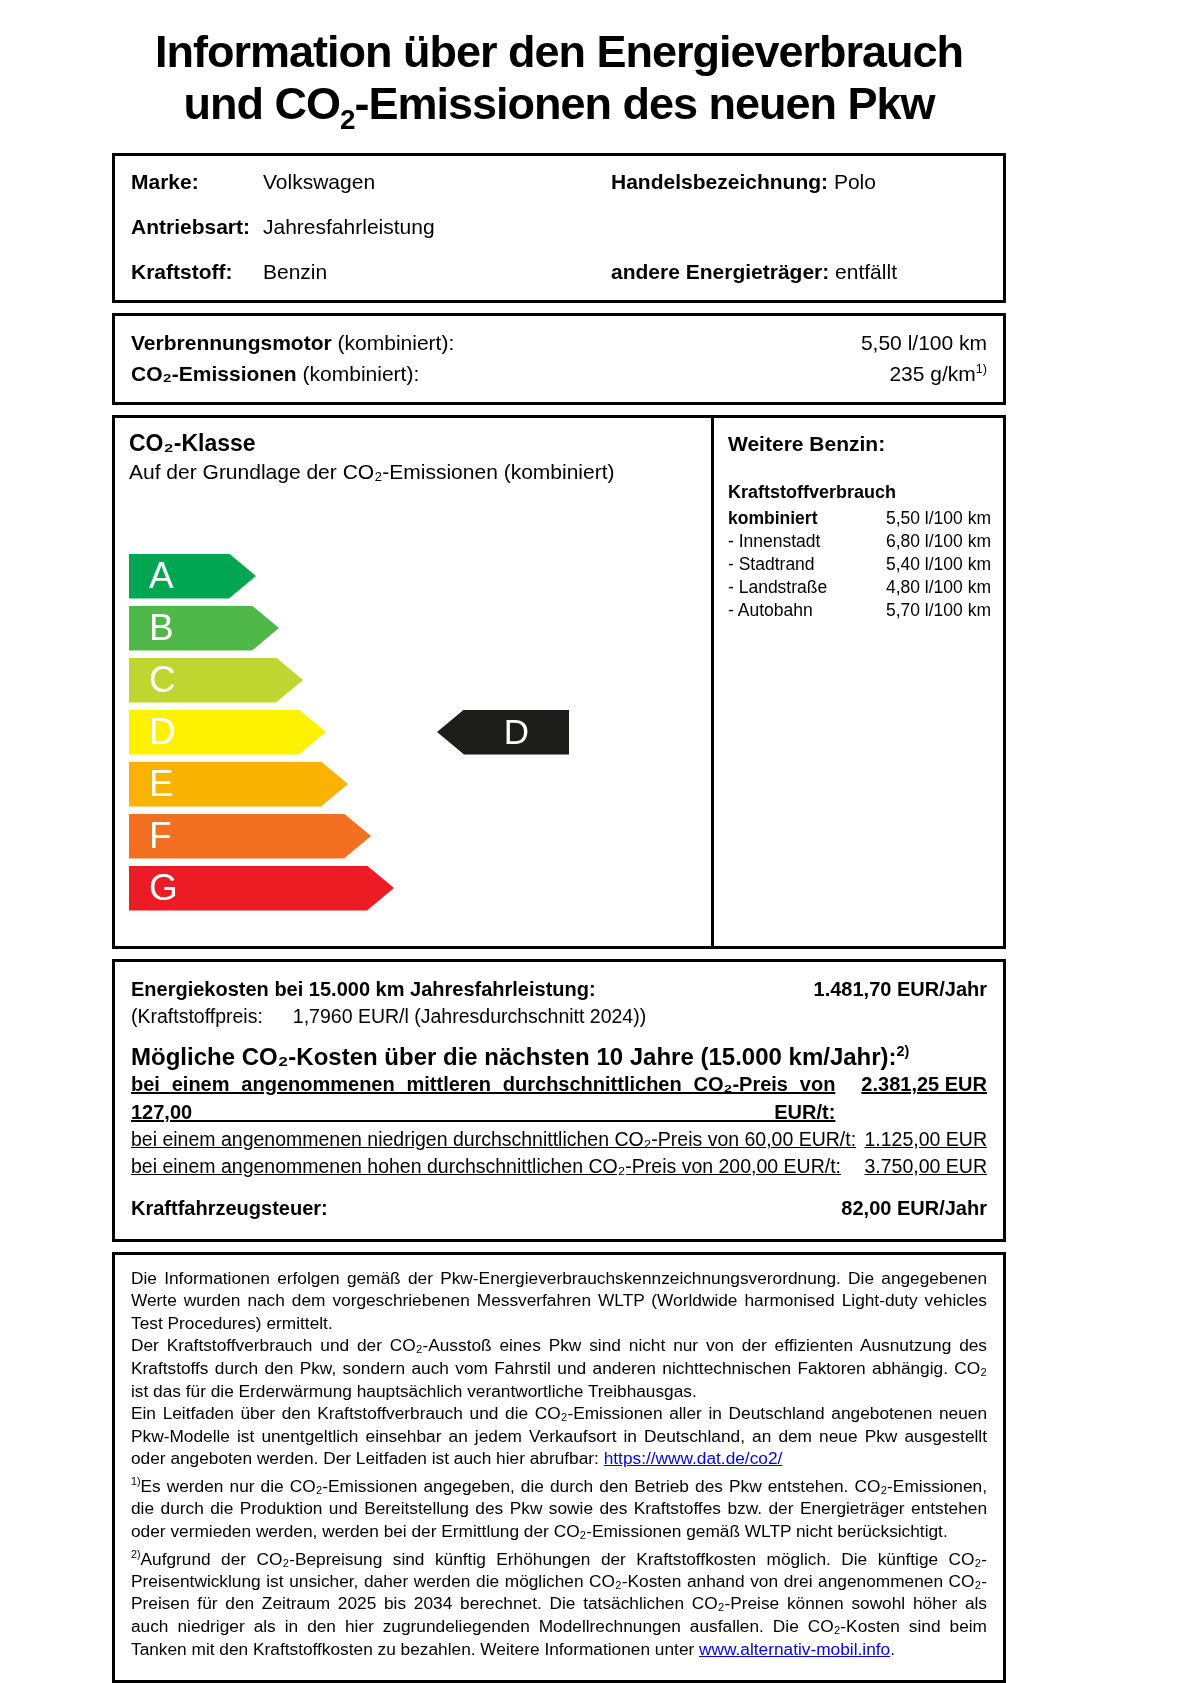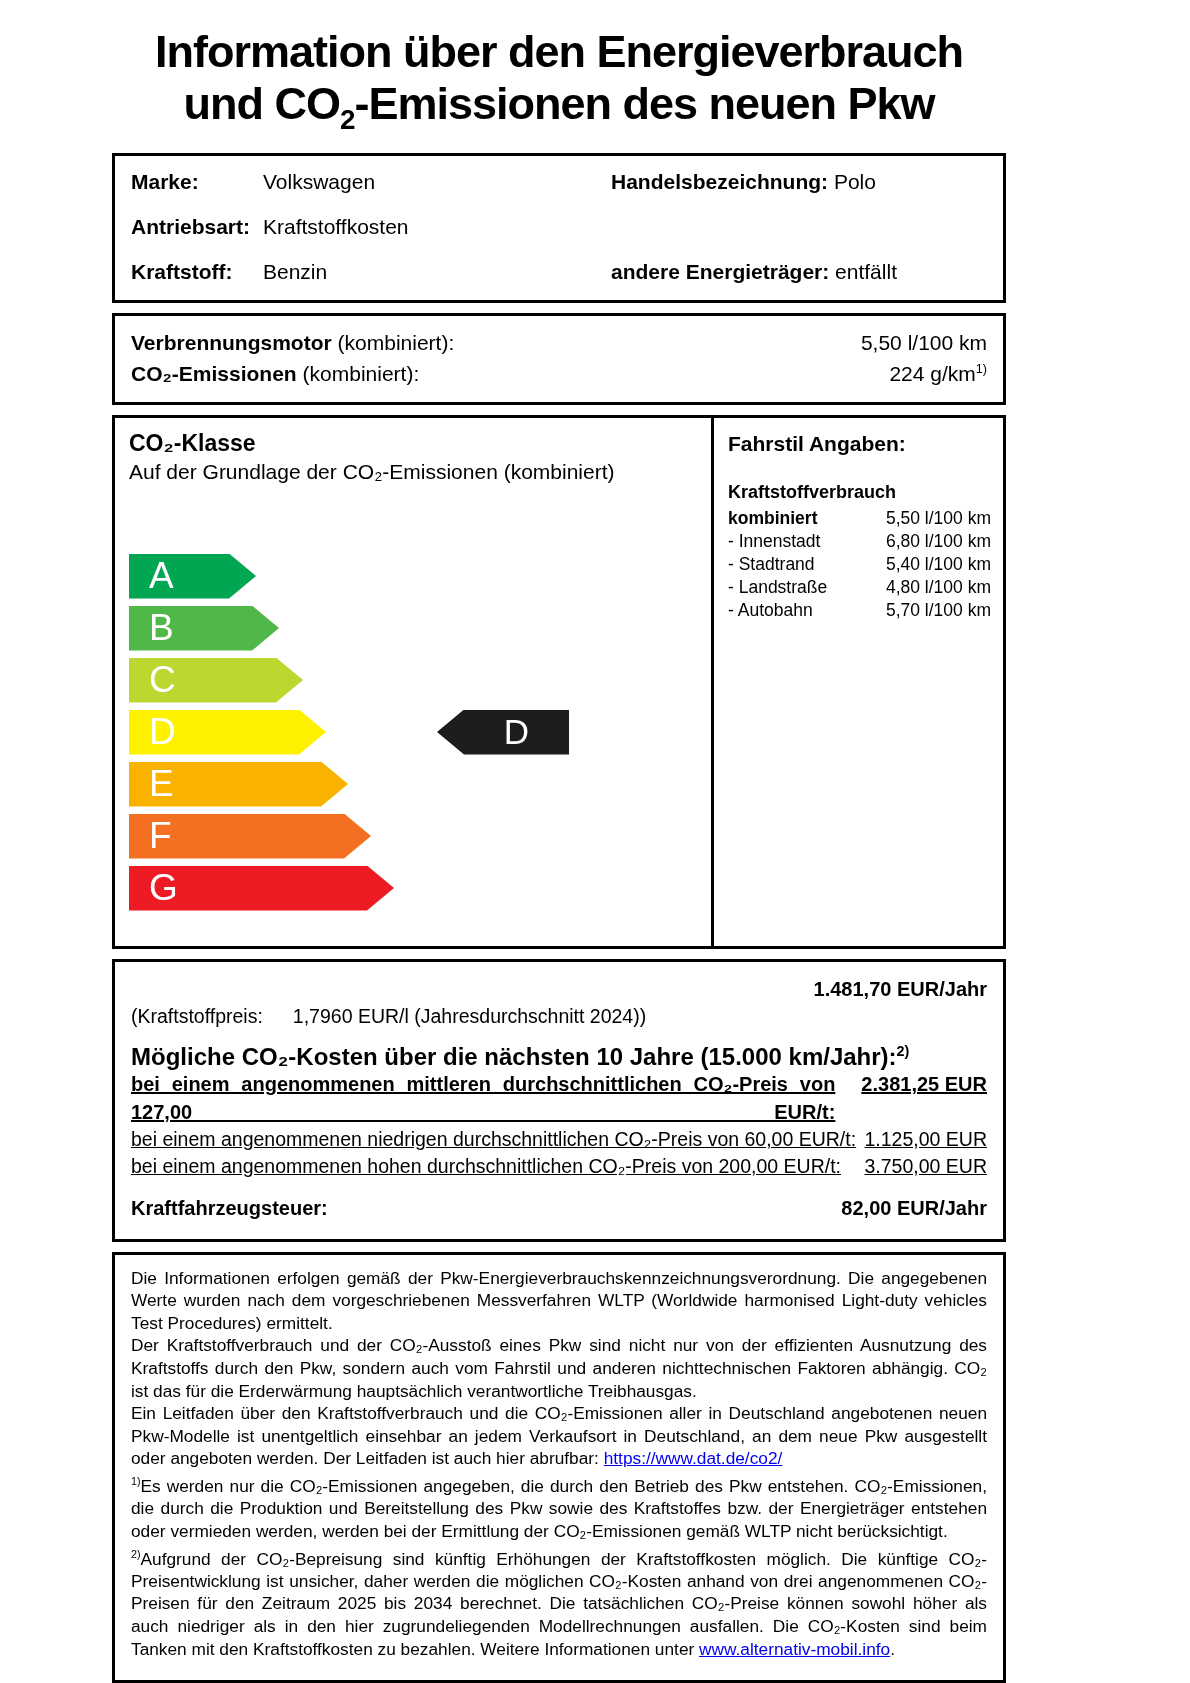--- a/index.html
+++ b/index.html
@@ -62,37 +62,37 @@
   <h1><span>Information über den Energieverbrauch</span><br>
     <span><span>und CO</span><sub>2</sub><span>-Emissionen des neuen Pkw</span></span>
   </h1>
 
   <section class="box vehicle-box">
     <div class="v-row">
       <div><span class="lbl">Marke:</span><span>Volkswagen</span></div>
       <div><span class="lbl-inline">Handelsbezeichnung:</span> <span>Polo</span></div>
     </div>
     <div class="v-row">
-      <div><span class="lbl">Antriebsart:</span><span>Kraftstoffkosten</span></div>
+      <div><span class="lbl">Antriebsart:</span><span>Jahresfahrleistung</span></div>
       <div></div>
     </div>
     <div class="v-row">
       <div><span class="lbl">Kraftstoff:</span><span>Benzin</span></div>
       <div><span class="lbl-inline">andere Energieträger:</span> <span>entfällt</span></div>
     </div>
   </section>
 
   <section class="box consumption-box">
     <div class="c-row">
       <span><b>Verbrennungsmotor</b><span> (kombiniert):</span></span>
       <span>5,50 l/100 km</span>
     </div>
     <div class="c-row">
       <span><b>CO₂-Emissionen</b><span> (kombiniert):</span></span>
-      <span><span>224 g/km</span><sup>1)</sup></span>
+      <span><span>235 g/km</span><sup>1)</sup></span>
     </div>
   </section>
 
   <section class="box class-box">
     <div class="class-left">
       <div class="class-heading">CO₂-Klasse</div>
       <div class="class-sub">Auf der Grundlage der CO₂-Emissionen (kombiniert)</div>
       <div class="bars">
         <div class="class-bar" style="width: 127px; background: rgb(0, 166, 81);">
             <span>A</span>
@@ -114,21 +114,21 @@
           </div>
           <div class="class-bar" style="width: 265px; background: rgb(237, 28, 36);">
             <span>G</span>
           </div>
           <div class="indicator" style="top: 156px; background: rgb(29, 29, 27);">
             <span>D</span>
           </div>
       </div>
     </div>
     <div class="class-right">
-      <div class="wa-heading">Fahrstil Angaben:</div>
+      <div class="wa-heading">Weitere Benzin:</div>
       <div class="wa-sub">Kraftstoffverbrauch</div>
       <div>
           <div class="wa-row bold">
             <span class="wa-label">kombiniert</span>
             <span class="wa-value">5,50 l/100 km</span>
           </div>
           <div class="wa-row">
             <span class="wa-label">- Innenstadt</span>
             <span class="wa-value">6,80 l/100 km</span>
           </div>
@@ -143,20 +143,21 @@
           <div class="wa-row">
             <span class="wa-label">- Autobahn</span>
             <span class="wa-value">5,70 l/100 km</span>
           </div>
         </div>
     </div>
   </section>
 
   <section class="box costs-box">
     <div class="cost-row bold-row">
+      <span class="cr-label">Energiekosten bei 15.000 km Jahresfahrleistung:</span>
       <span class="cr-val">1.481,70 EUR/Jahr</span>
     </div>
     <div class="cost-row fuel-price-row">
       <span>(Kraftstoffpreis:</span>
       <span class="fp-val">1,7960 EUR/l (Jahresdurchschnitt 2024))</span>
     </div>
     <div class="cost-heading"><span>Mögliche CO₂-Kosten über die nächsten 10 Jahre (15.000 km/Jahr):</span><sup>2)</sup></div>
     <div>
         <div class="cost-row co2-row bold">
           <span class="cr-label">bei einem angenommenen mittleren durchschnittlichen CO₂-Preis von 127,00 EUR/t:</span>

